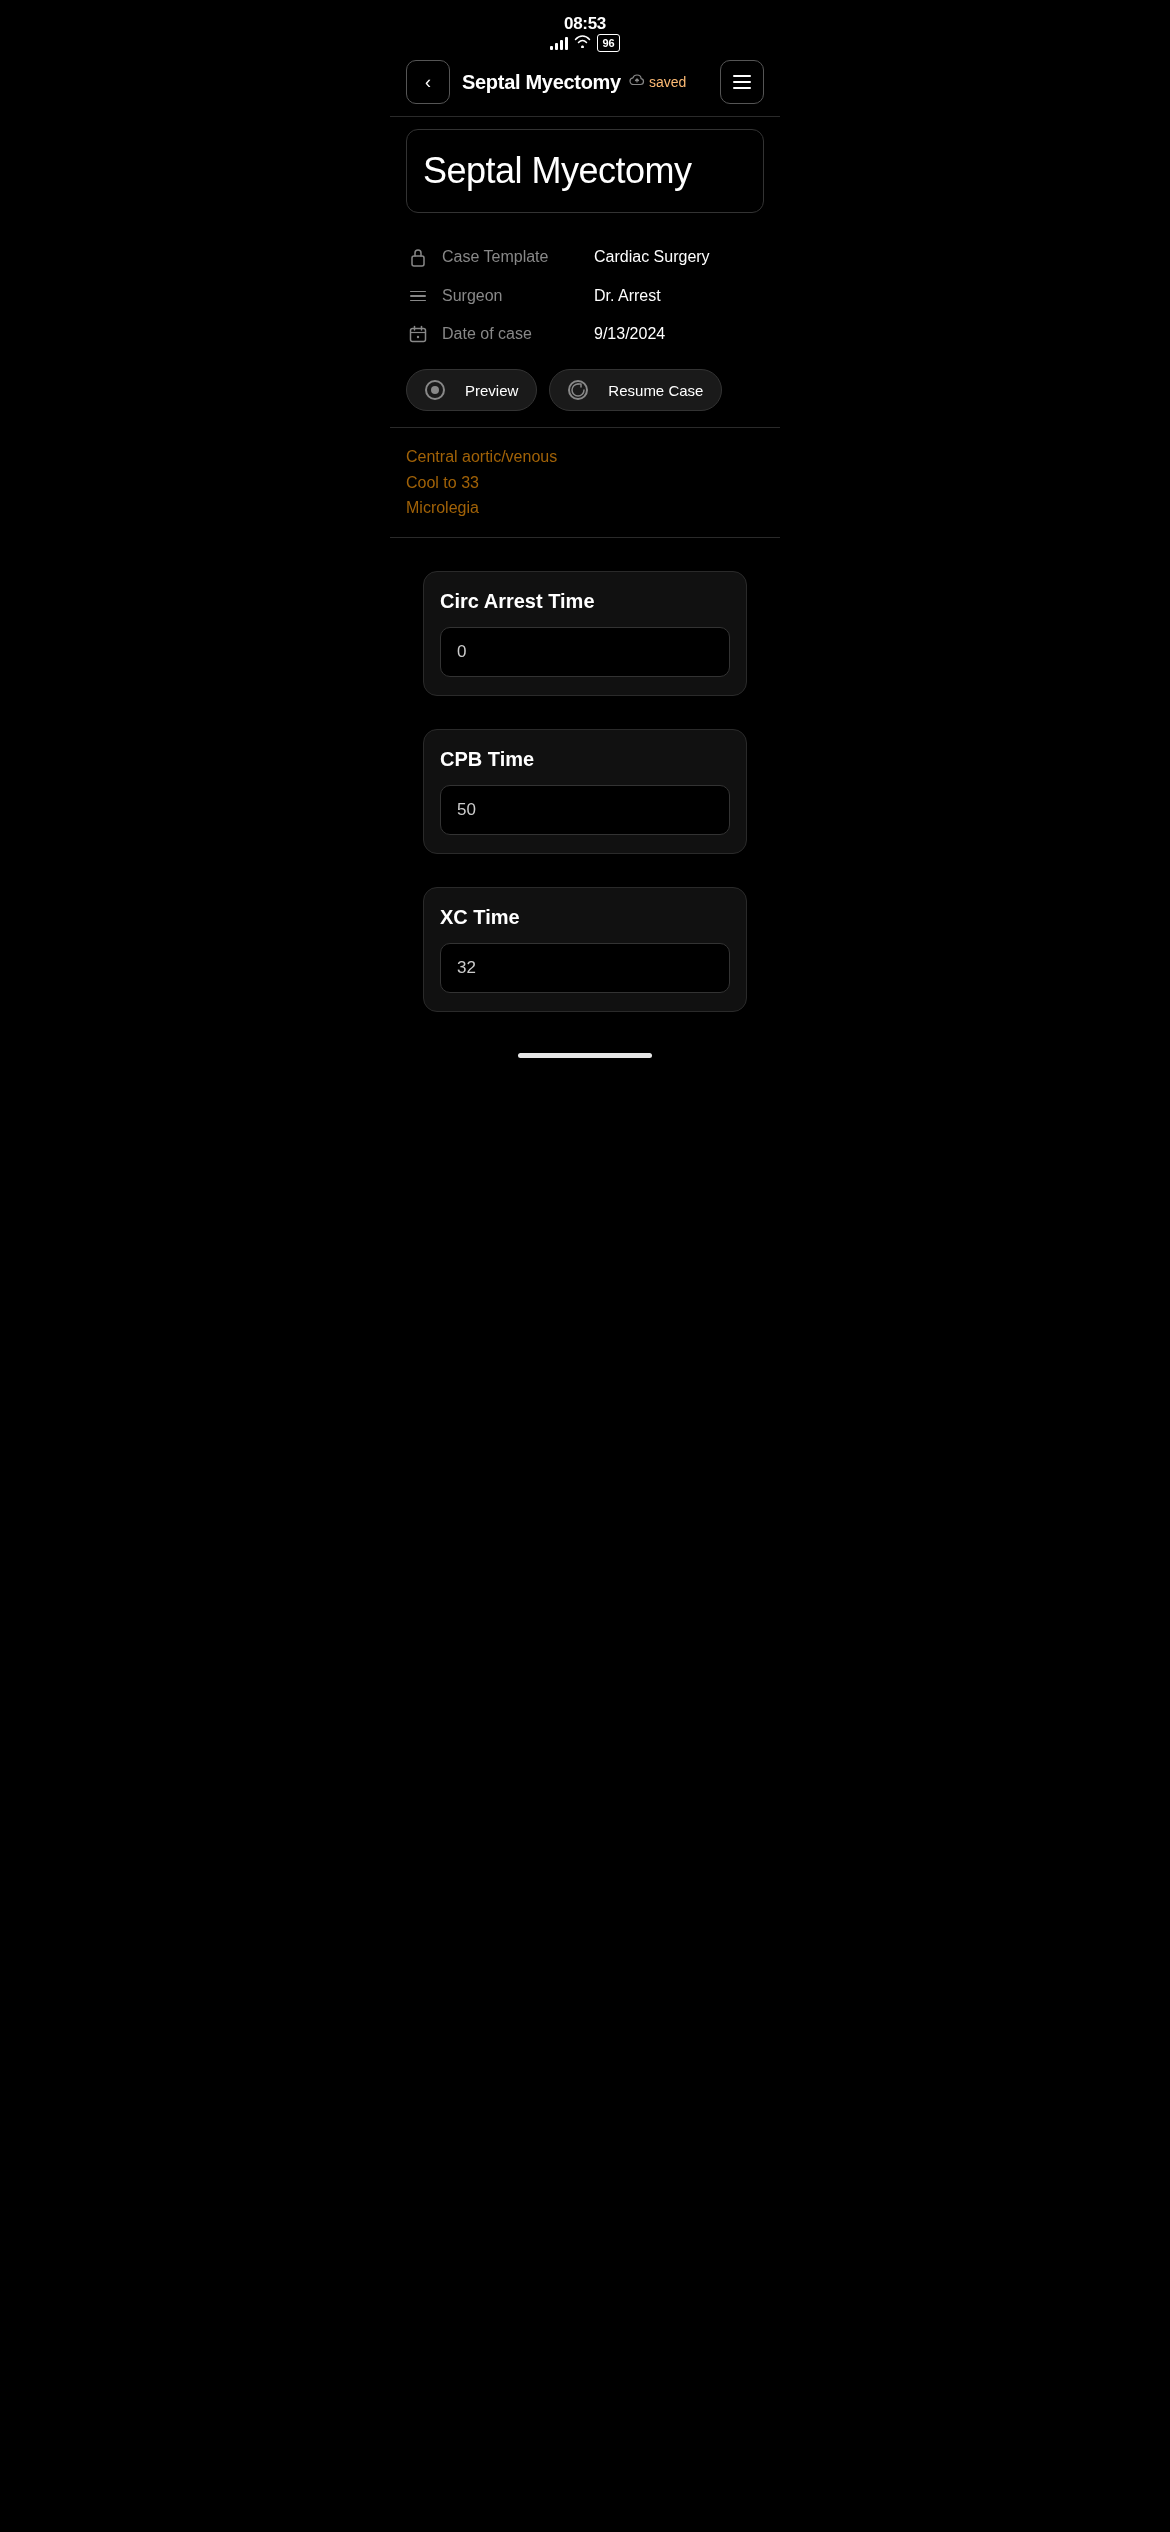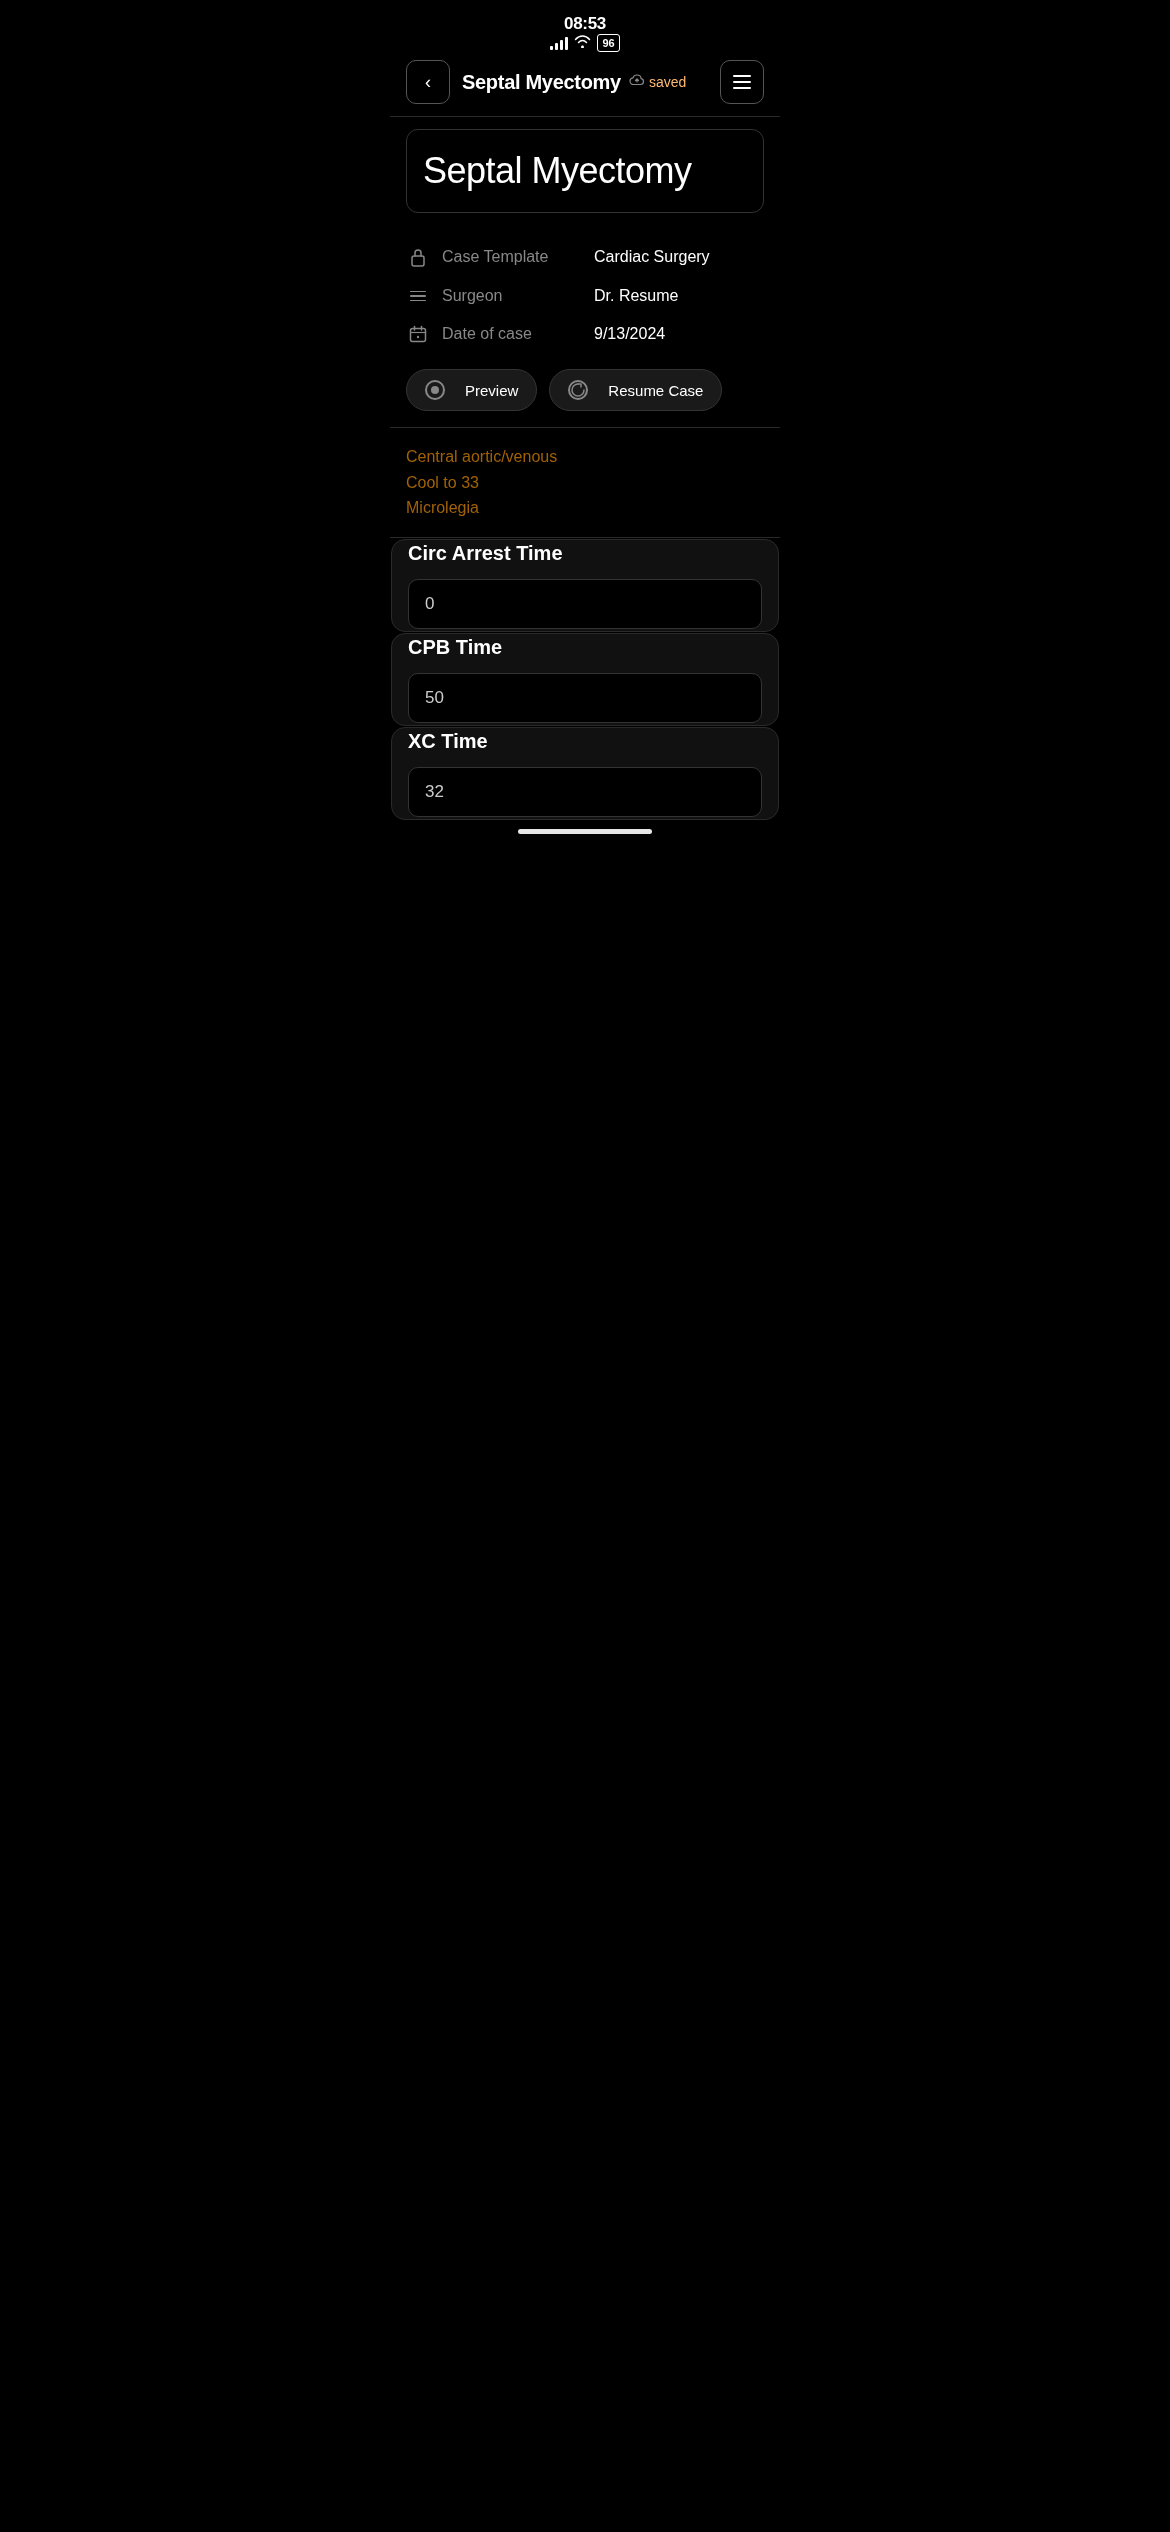--- a/index.html
+++ b/index.html
@@ -275,25 +275,25 @@
     }
 
     .note-line {
       color: #a16207;
       font-size: 16px;
       line-height: 1.6;
     }
 
     
     .card-section {
-      margin: 1px;
+      margin: 33px;
       background: #111111;
       border: 1px solid #2a2a2a;
       border-radius: 14px;
-      padding: 2px 16px;
+      padding: 18px 16px;
     }
 
     .card-title {
       font-size: 20px;
       font-weight: 600;
       margin-bottom: 14px;
     }
 
     .card-input {
       background: #000000;
@@ -389,21 +389,21 @@
 
   <div class="info-row">
     <div class="info-icon">
       <div class="lines-icon">
         <div class="lines-icon-line"></div>
         <div class="lines-icon-line"></div>
         <div class="lines-icon-line"></div>
       </div>
     </div>
     <span class="info-label">Surgeon</span>
-    <span class="info-value">Dr. Resume</span>
+    <span class="info-value">Dr. Arrest</span>
   </div>
 
   <div class="info-row">
     <div class="info-icon">
       <svg width="18" height="18" viewBox="0 0 18 18" fill="none">
         <rect x="1.5" y="3.5" width="15" height="13" rx="2" stroke="#888" stroke-width="1.5" fill="none"></rect>
         <path d="M1.5 7.5 L16.5 7.5" stroke="#888" stroke-width="1.2"></path>
         <path d="M5.5 1.5 L5.5 5" stroke="#888" stroke-width="1.5" stroke-linecap="round"></path>
         <path d="M12.5 1.5 L12.5 5" stroke="#888" stroke-width="1.5" stroke-linecap="round"></path>
         <circle cx="9" cy="12" r="1.2" fill="#888"></circle>

